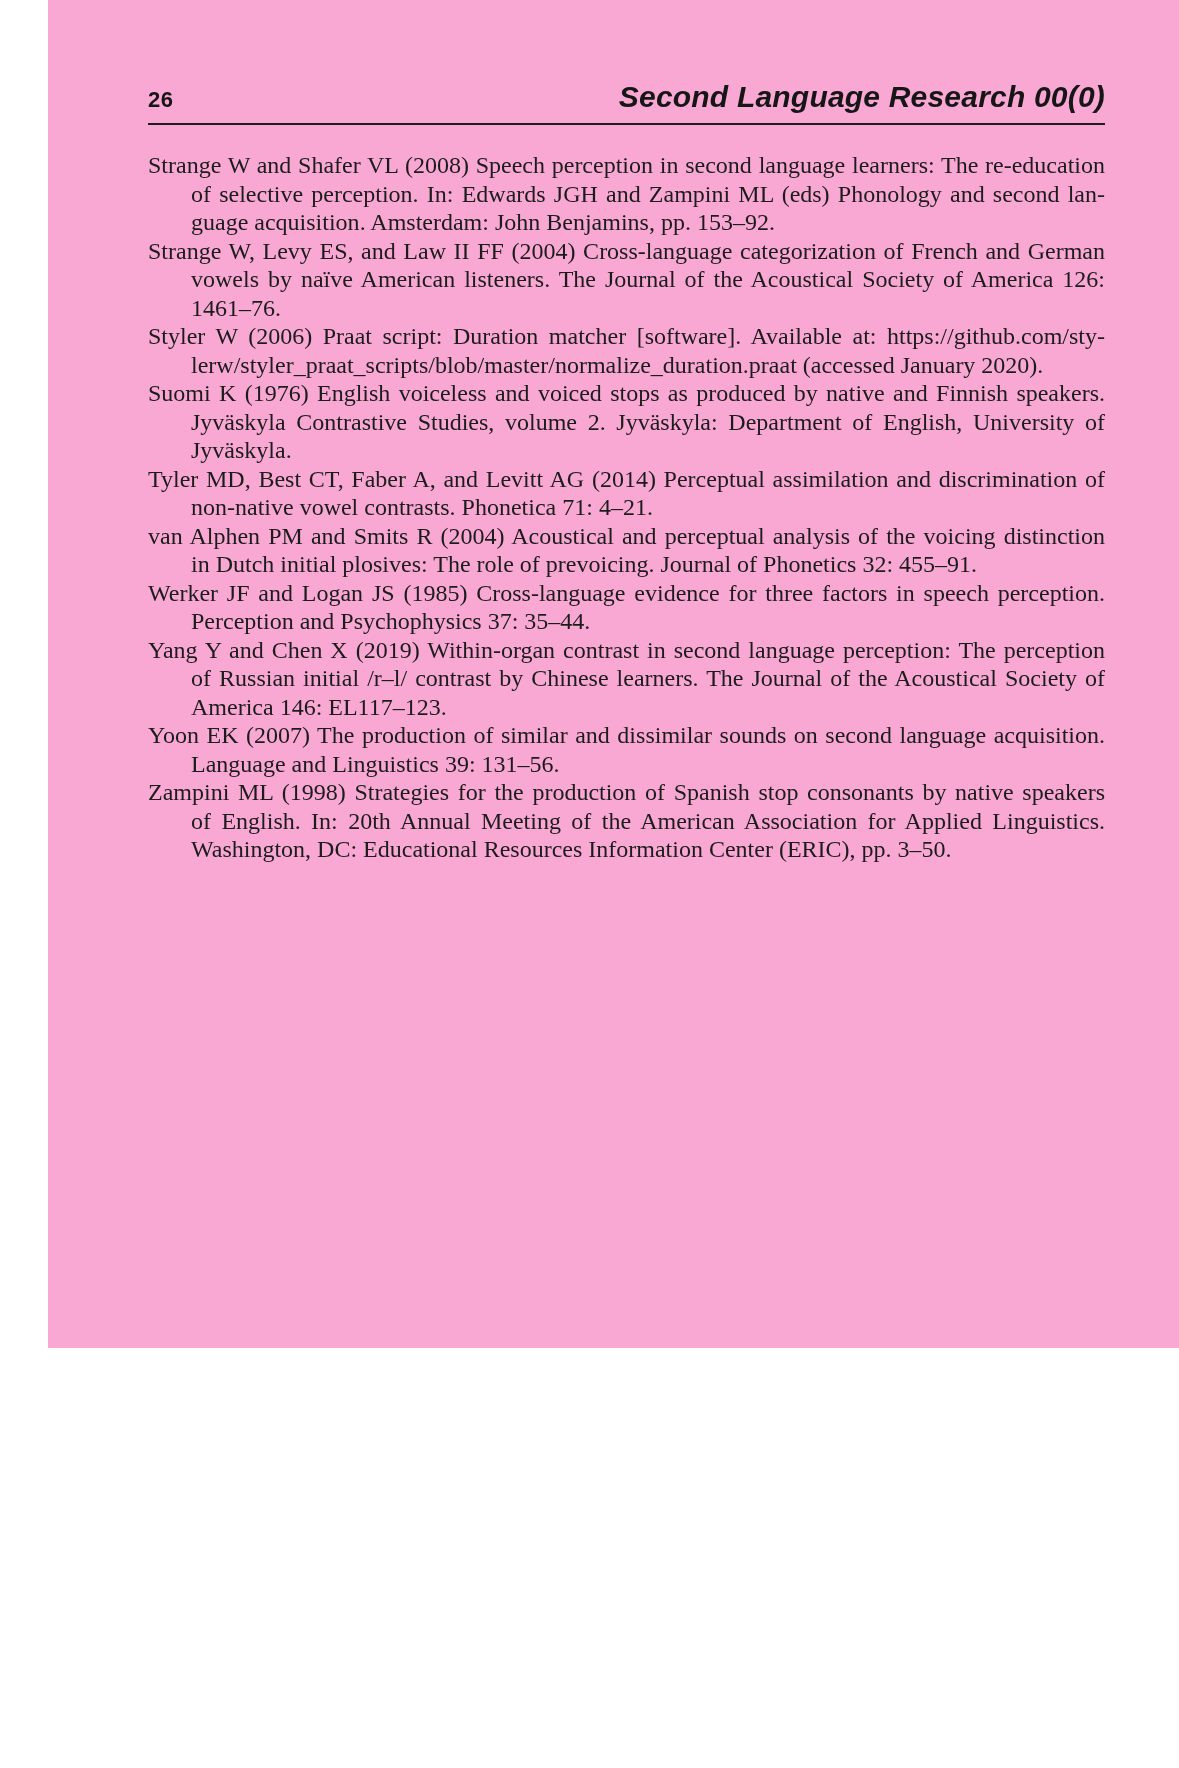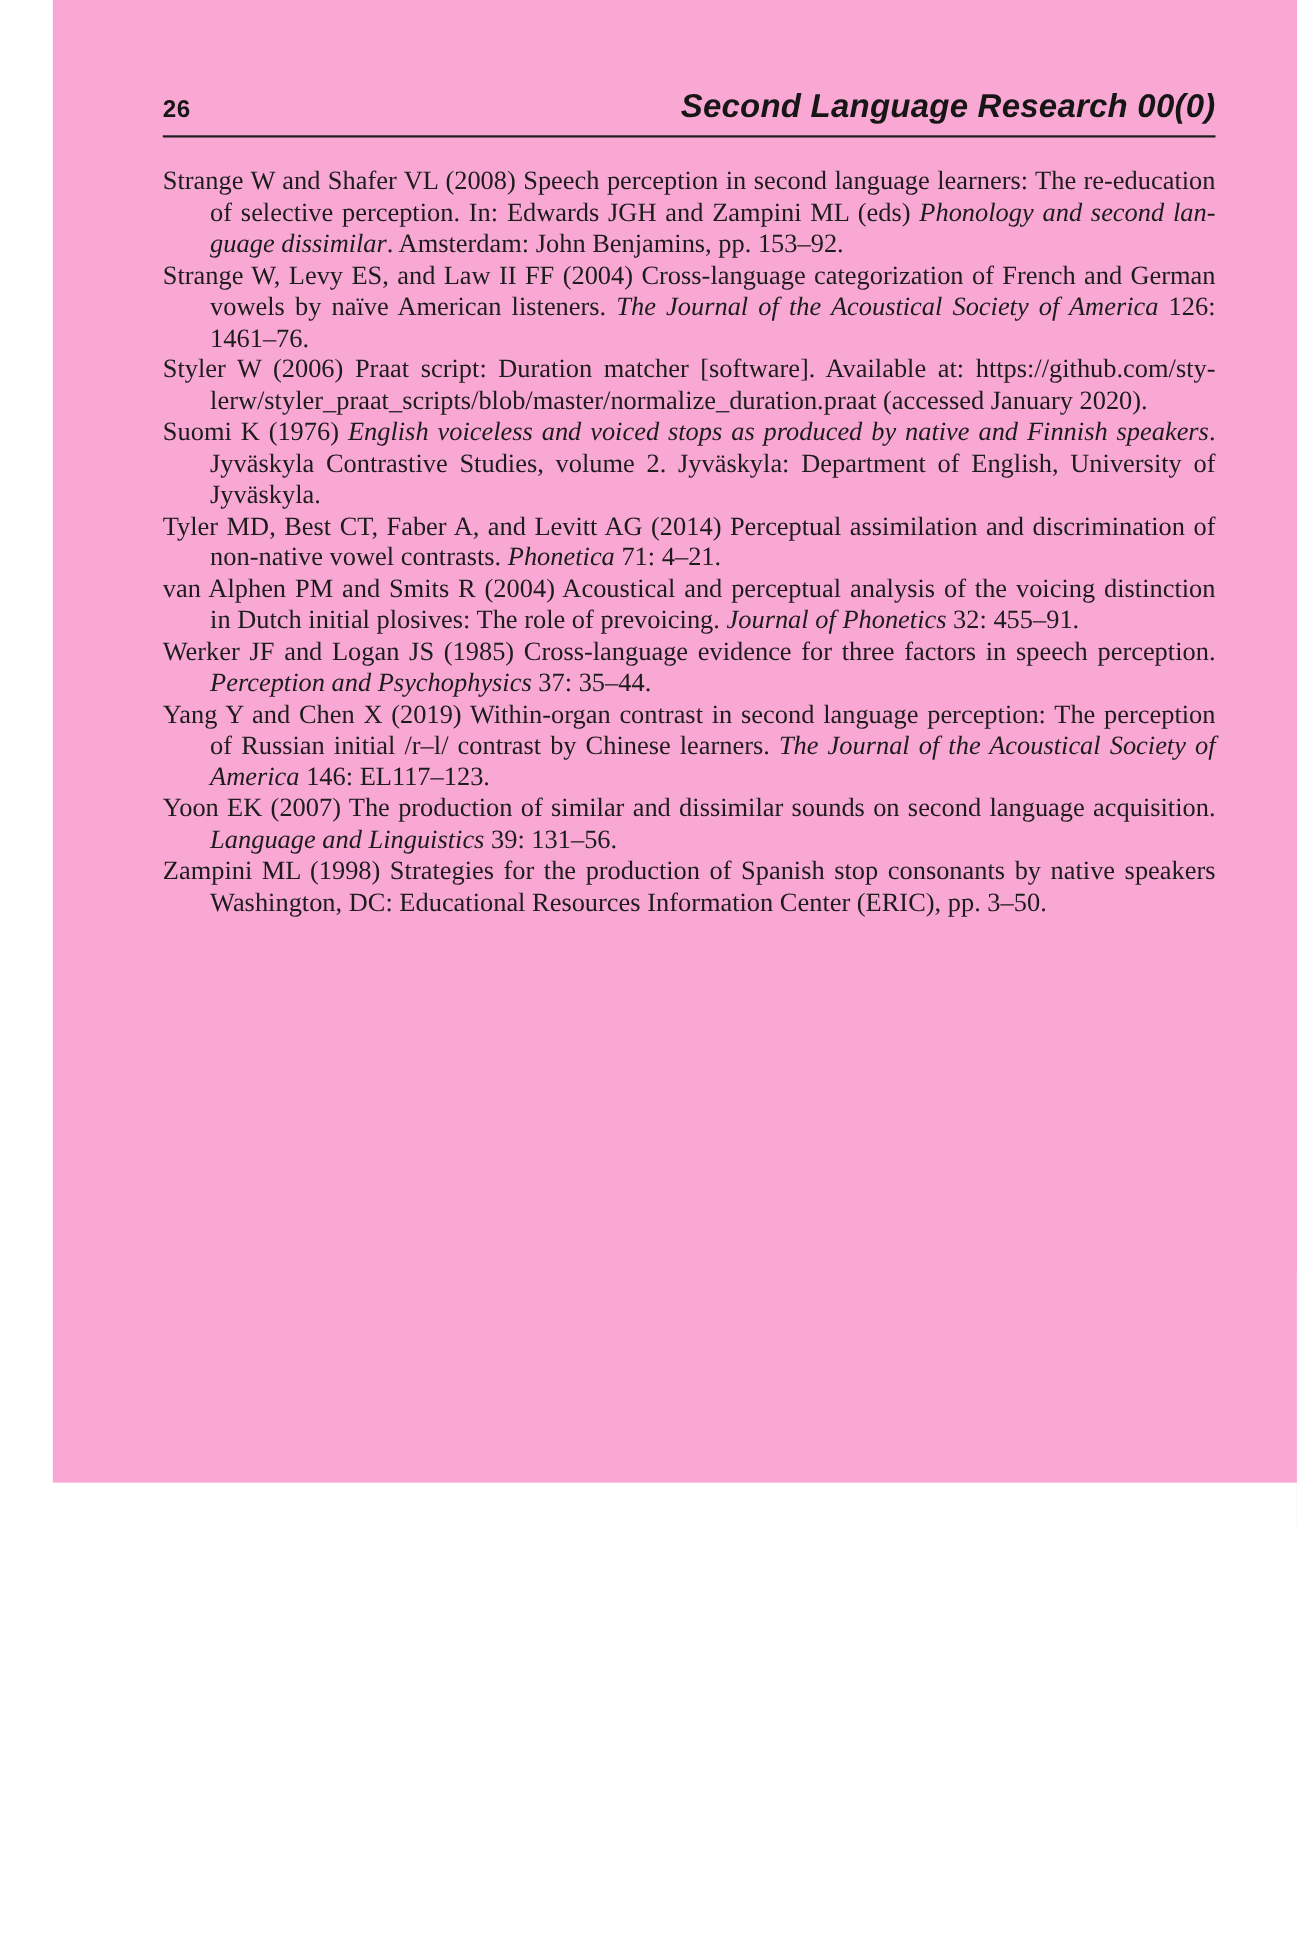--- a/index.html
+++ b/index.html
@@ -53,39 +53,39 @@
     color: #1c1c1c;
   }
   .ref { margin: 0; }
   .refline {
     text-align: justify;
     text-align-last: justify;
     white-space: normal;
   }
   .refline.cont { padding-left: 43px; }
   .refline.lastline { text-align-last: left; }
-  .it { font-style: italic; }
+  .it { }
 </style>
 </head>
 <body>
 
 <div class="page">
   <div class="content">
 
     <div class="running-head">
       <span class="page-number">26</span>
       <span class="journal-title">Second Language Research 00(0)</span>
     </div>
     <div class="header-rule"></div>
 
     <div class="references" id="refs">
         <div class="ref">
           <div class="refline"><span>Strange W and Shafer VL (2008) Speech perception in second language learners: The re-education</span></div>
           <div class="refline cont"><span>of selective perception. In: Edwards JGH and Zampini ML (eds) </span><span class="it">Phonology and second lan-</span></div>
-          <div class="refline cont lastline"><span class="it">guage dissimilar</span><span>. Amsterdam: John Benjamins, pp. 153–92.</span></div>
+          <div class="refline cont lastline"><span class="it">guage acquisition</span><span>. Amsterdam: John Benjamins, pp. 153–92.</span></div>
         </div>
         <div class="ref">
           <div class="refline"><span>Strange W, Levy ES, and Law II FF (2004) Cross-language categorization of French and German</span></div>
           <div class="refline cont"><span>vowels by naïve American listeners. </span><span class="it">The Journal of the Acoustical Society of America</span><span> 126:</span></div>
           <div class="refline cont lastline"><span>1461–76.</span></div>
         </div>
         <div class="ref">
           <div class="refline"><span>Styler W (2006) Praat script: Duration matcher [software]. Available at: https://github.com/sty-</span></div>
           <div class="refline cont lastline"><span>lerw/styler_praat_scripts/blob/master/normalize_duration.praat (accessed January 2020).</span></div>
         </div>
@@ -110,18 +110,19 @@
           <div class="refline"><span>Yang Y and Chen X (2019) Within-organ contrast in second language perception: The perception</span></div>
           <div class="refline cont"><span>of Russian initial /r–l/ contrast by Chinese learners. </span><span class="it">The Journal of the Acoustical Society of</span></div>
           <div class="refline cont lastline"><span class="it">America</span><span> 146: EL117–123.</span></div>
         </div>
         <div class="ref">
           <div class="refline"><span>Yoon EK (2007) The production of similar and dissimilar sounds on second language acquisition.</span></div>
           <div class="refline cont lastline"><span class="it">Language and Linguistics</span><span> 39: 131–56.</span></div>
         </div>
         <div class="ref">
           <div class="refline"><span>Zampini ML (1998) Strategies for the production of Spanish stop consonants by native speakers</span></div>
+          <div class="refline cont"><span>of English. In: </span><span class="it">20th Annual Meeting of the American Association for Applied Linguistics</span><span>.</span></div>
           <div class="refline cont lastline"><span>Washington, DC: Educational Resources Information Center (ERIC), pp. 3–50.</span></div>
         </div>
       </div>
 
   </div>
 </div>
 
 </body></html>

